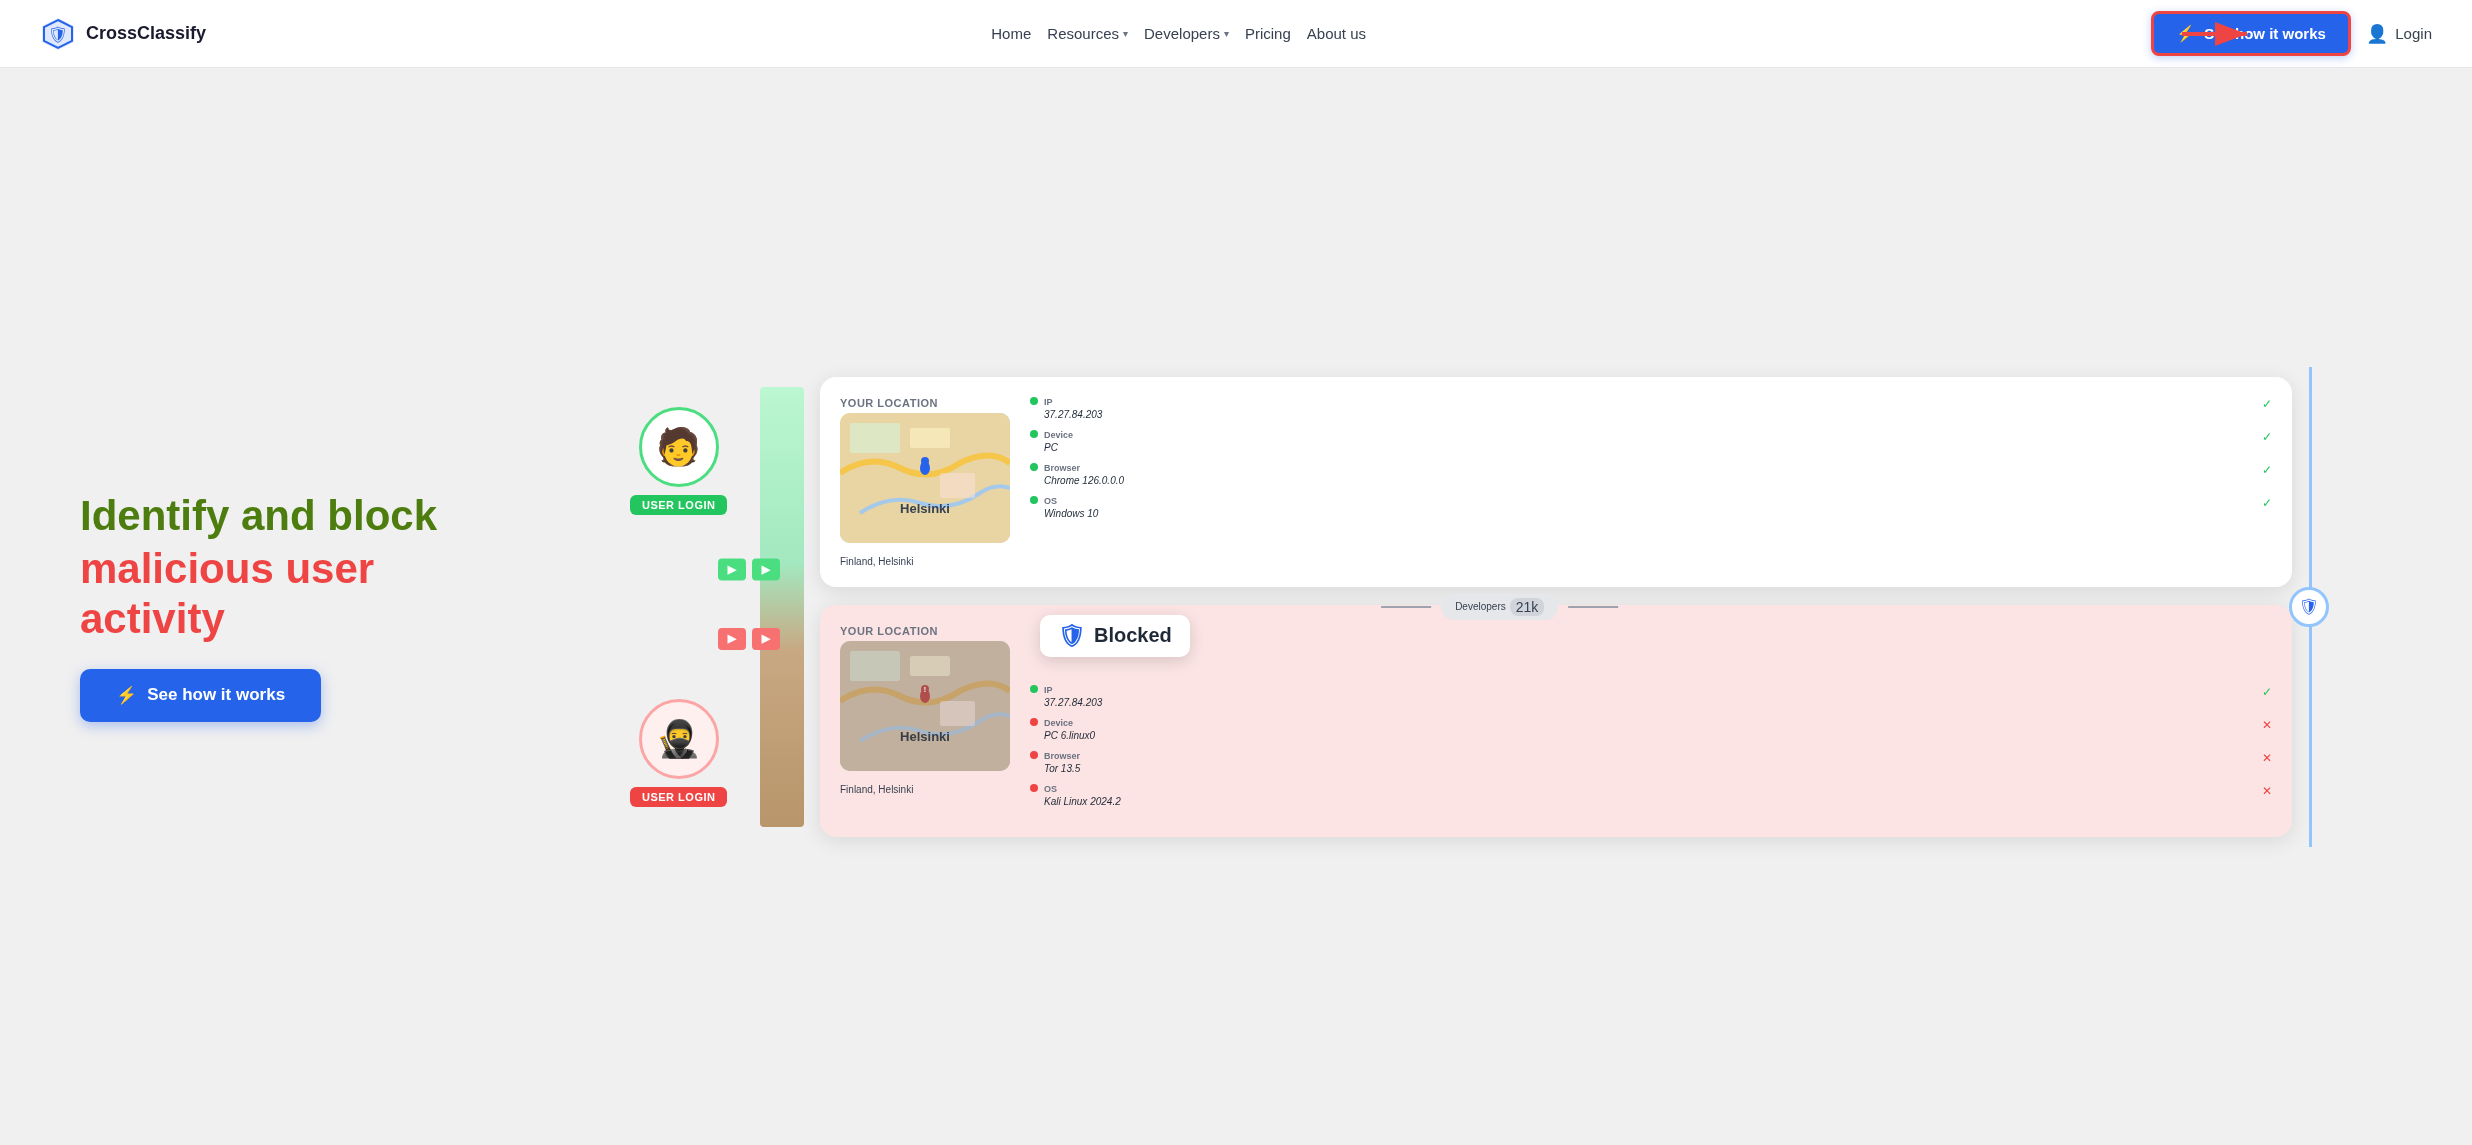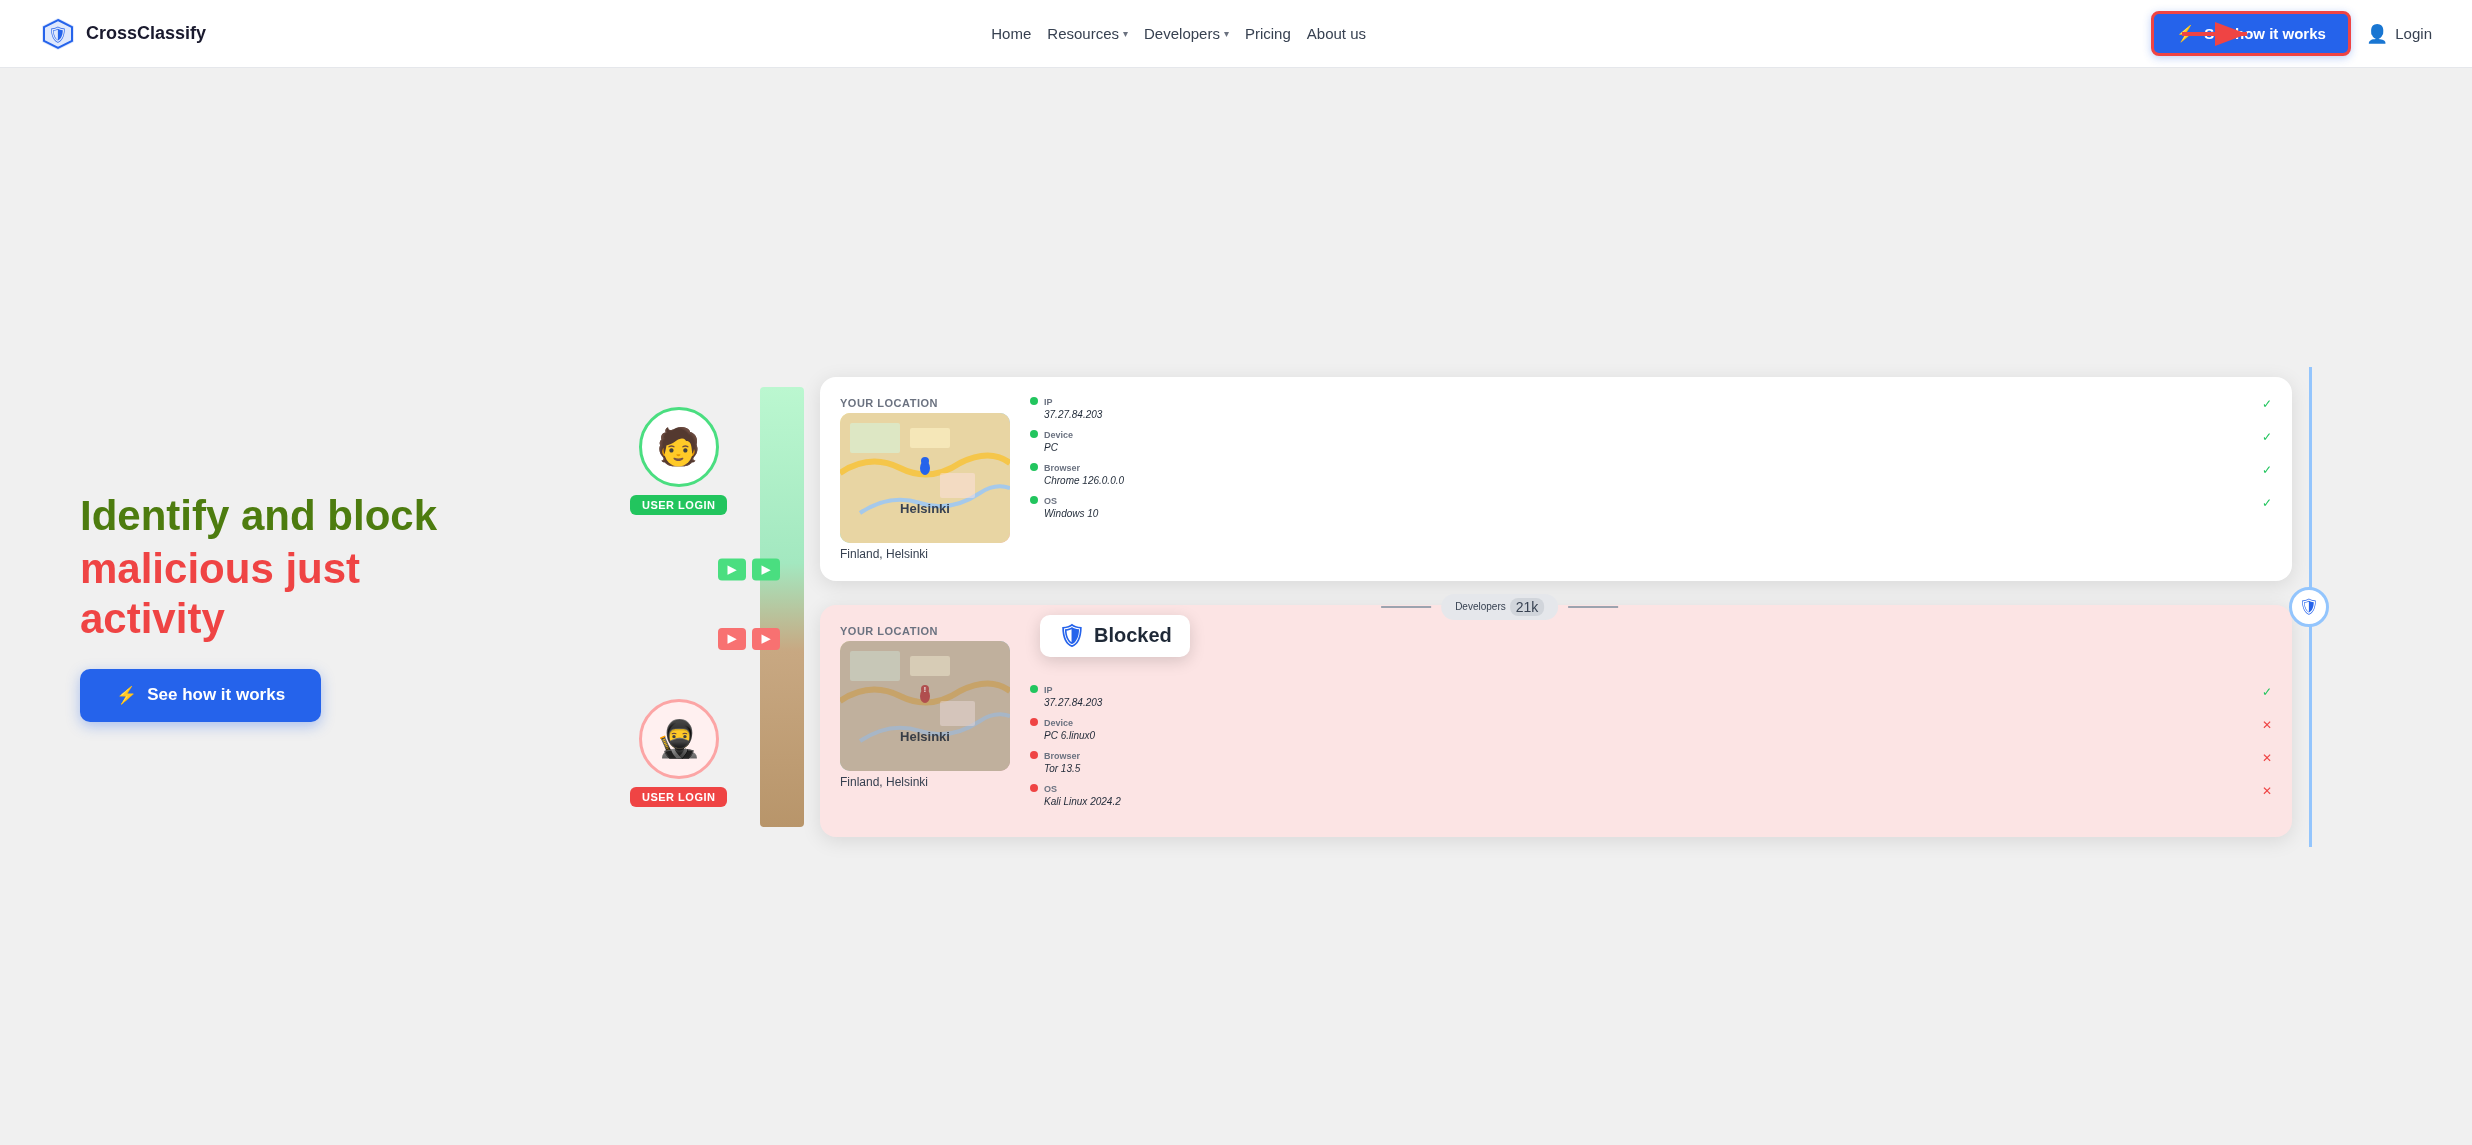--- a/index.html
+++ b/index.html
@@ -239,23 +239,23 @@
     }
     .map-location-title {
       font-size: 11px;
       color: #6b7280;
       font-weight: 600;
       margin-bottom: 4px;
       text-transform: uppercase;
       letter-spacing: 0.5px;
     }
     .map-location-city {
-      font-size: 12px;
+      font-size: 10px;
       color: #374151;
-      margin-top: 4px;
+      margin-top: 13px;
     }
 
     
     .info-panel {
       flex: 1;
     }
     .info-dot {
       width: 8px;
       height: 8px;
       border-radius: 50%;
@@ -387,21 +387,21 @@
       <span class="login-icon">👤</span>
       <span>Login</span>
     </button>
   </div>
 </nav>
 
 <section class="hero">
 
   <div class="hero-left">
     <h1 class="hero-title">Identify and block</h1>
-    <span class="hero-title-red">malicious just activity</span>
+    <span class="hero-title-red">malicious user activity</span>
     <button class="btn-hero">
       <span style="color:#fbbf24;">⚡</span>
       <span>See how it works</span>
     </button>
   </div>
 
   <div class="hero-right">
 
     <div class="vert-bar"></div>
 

